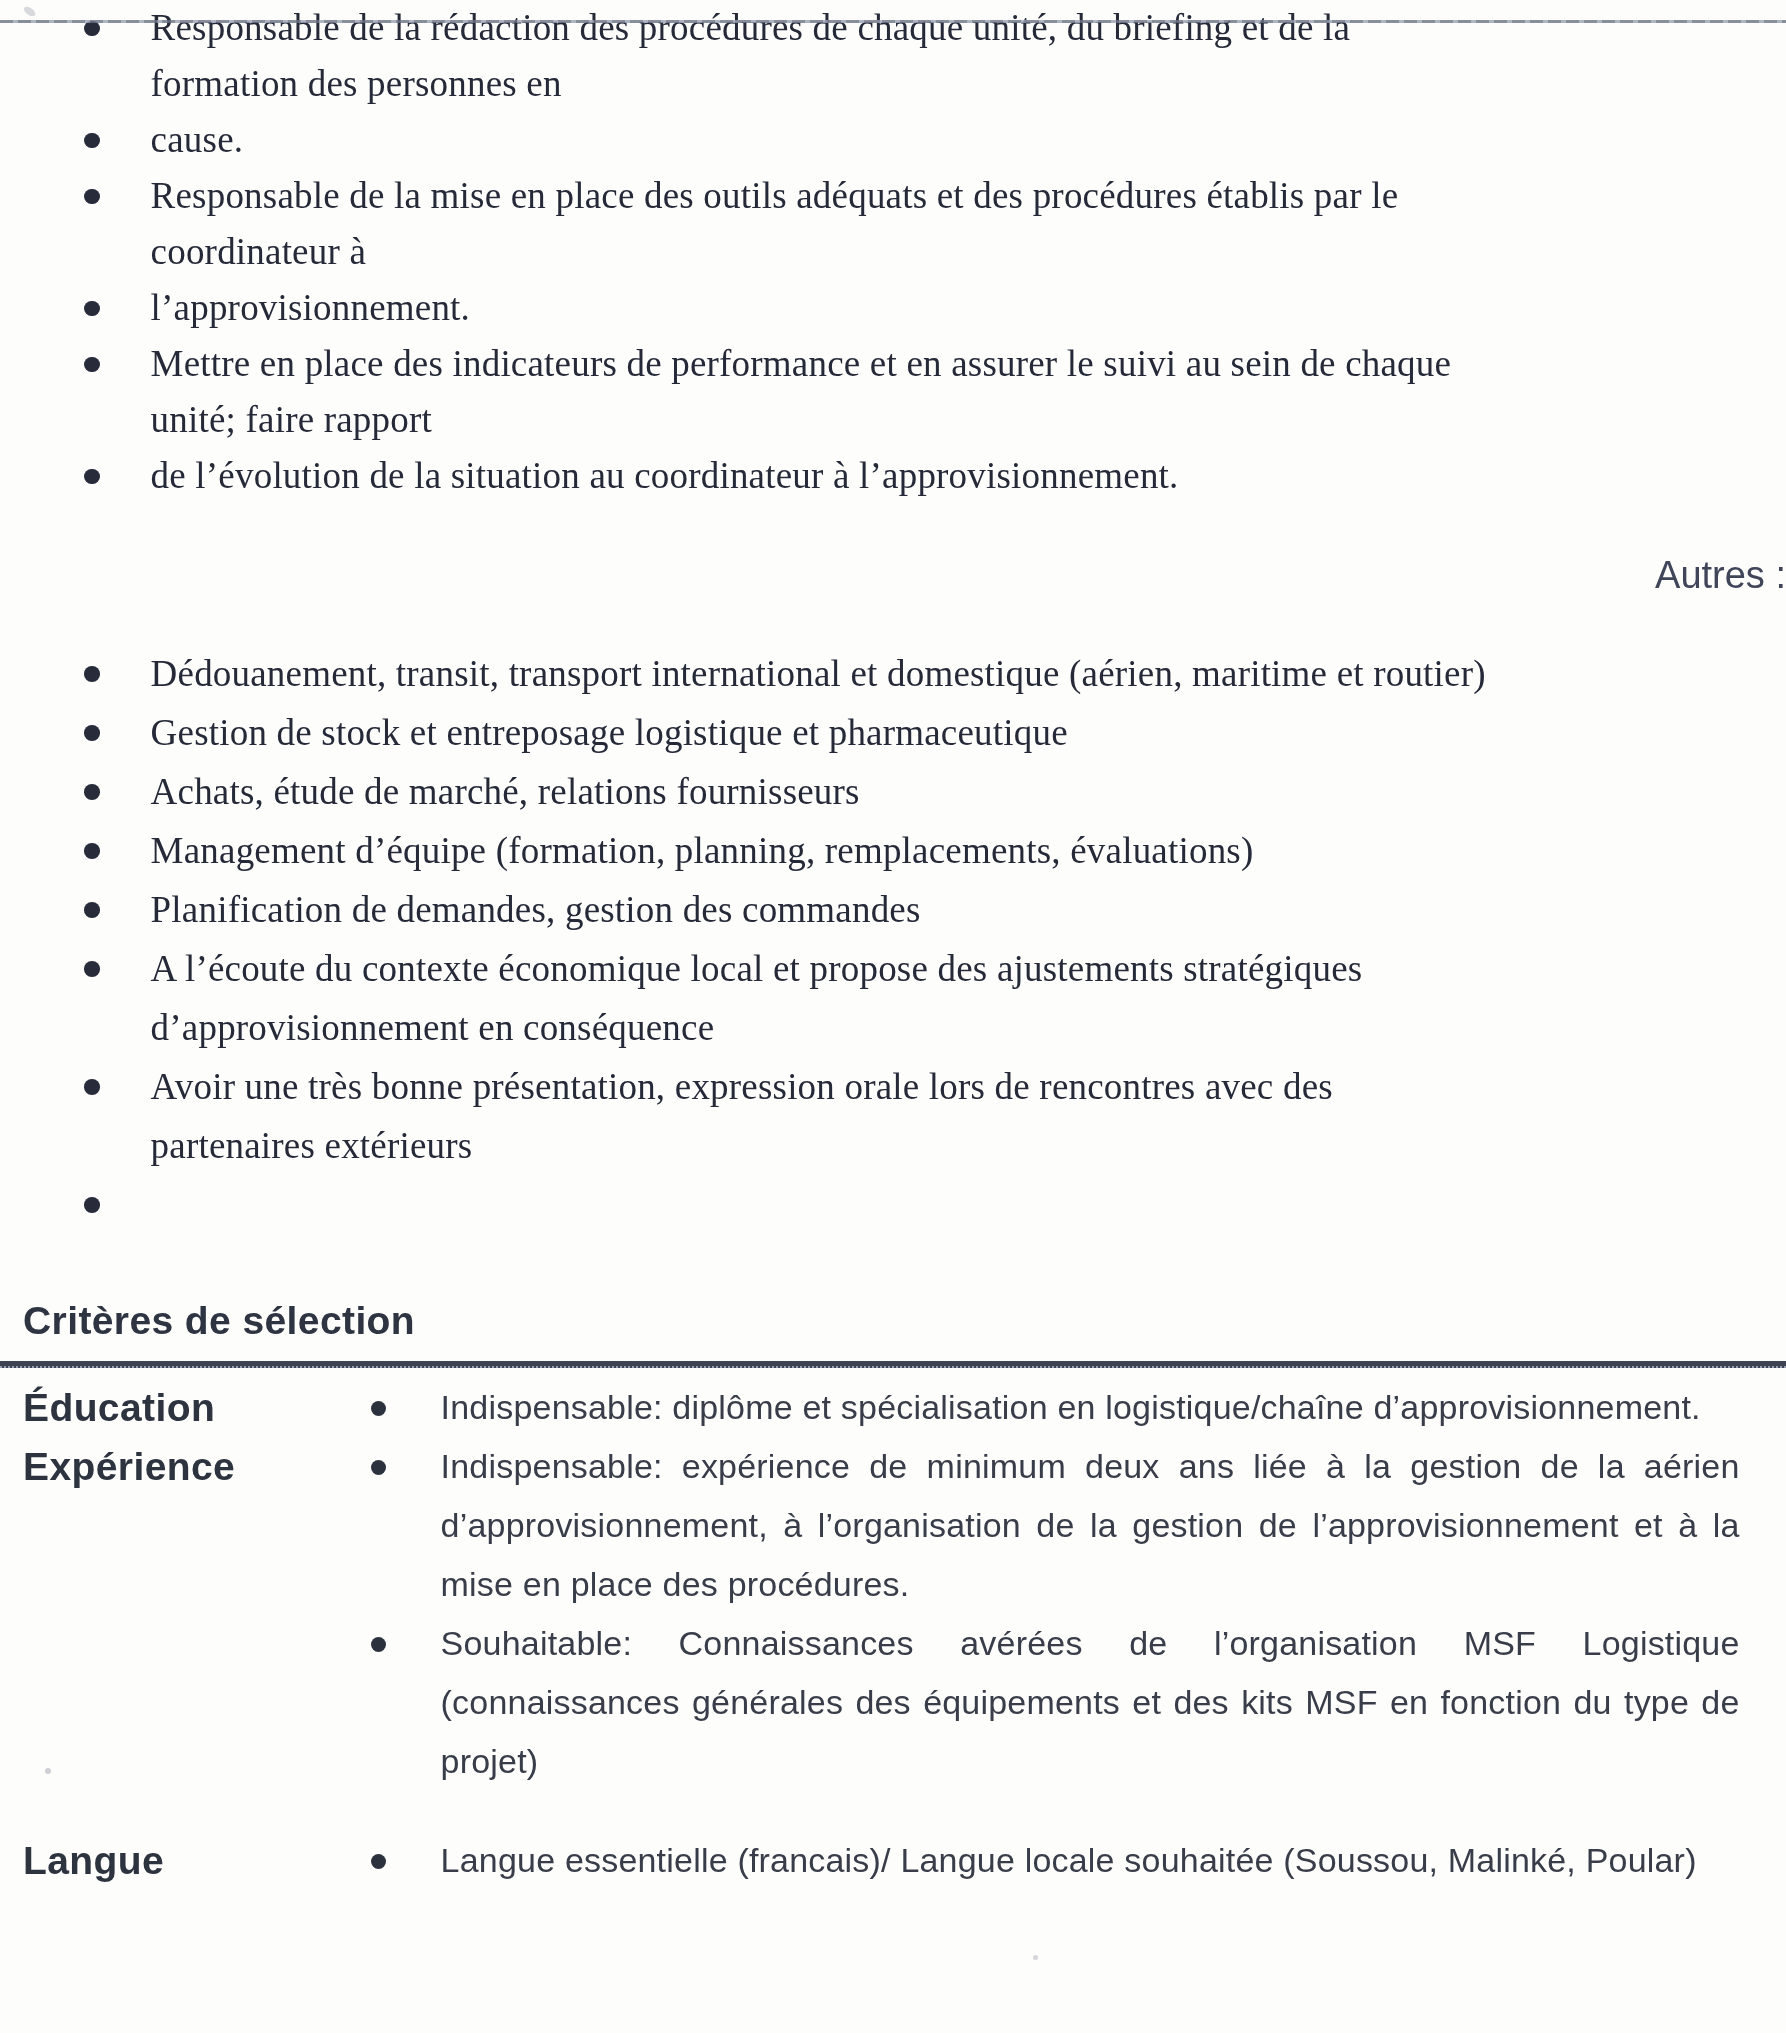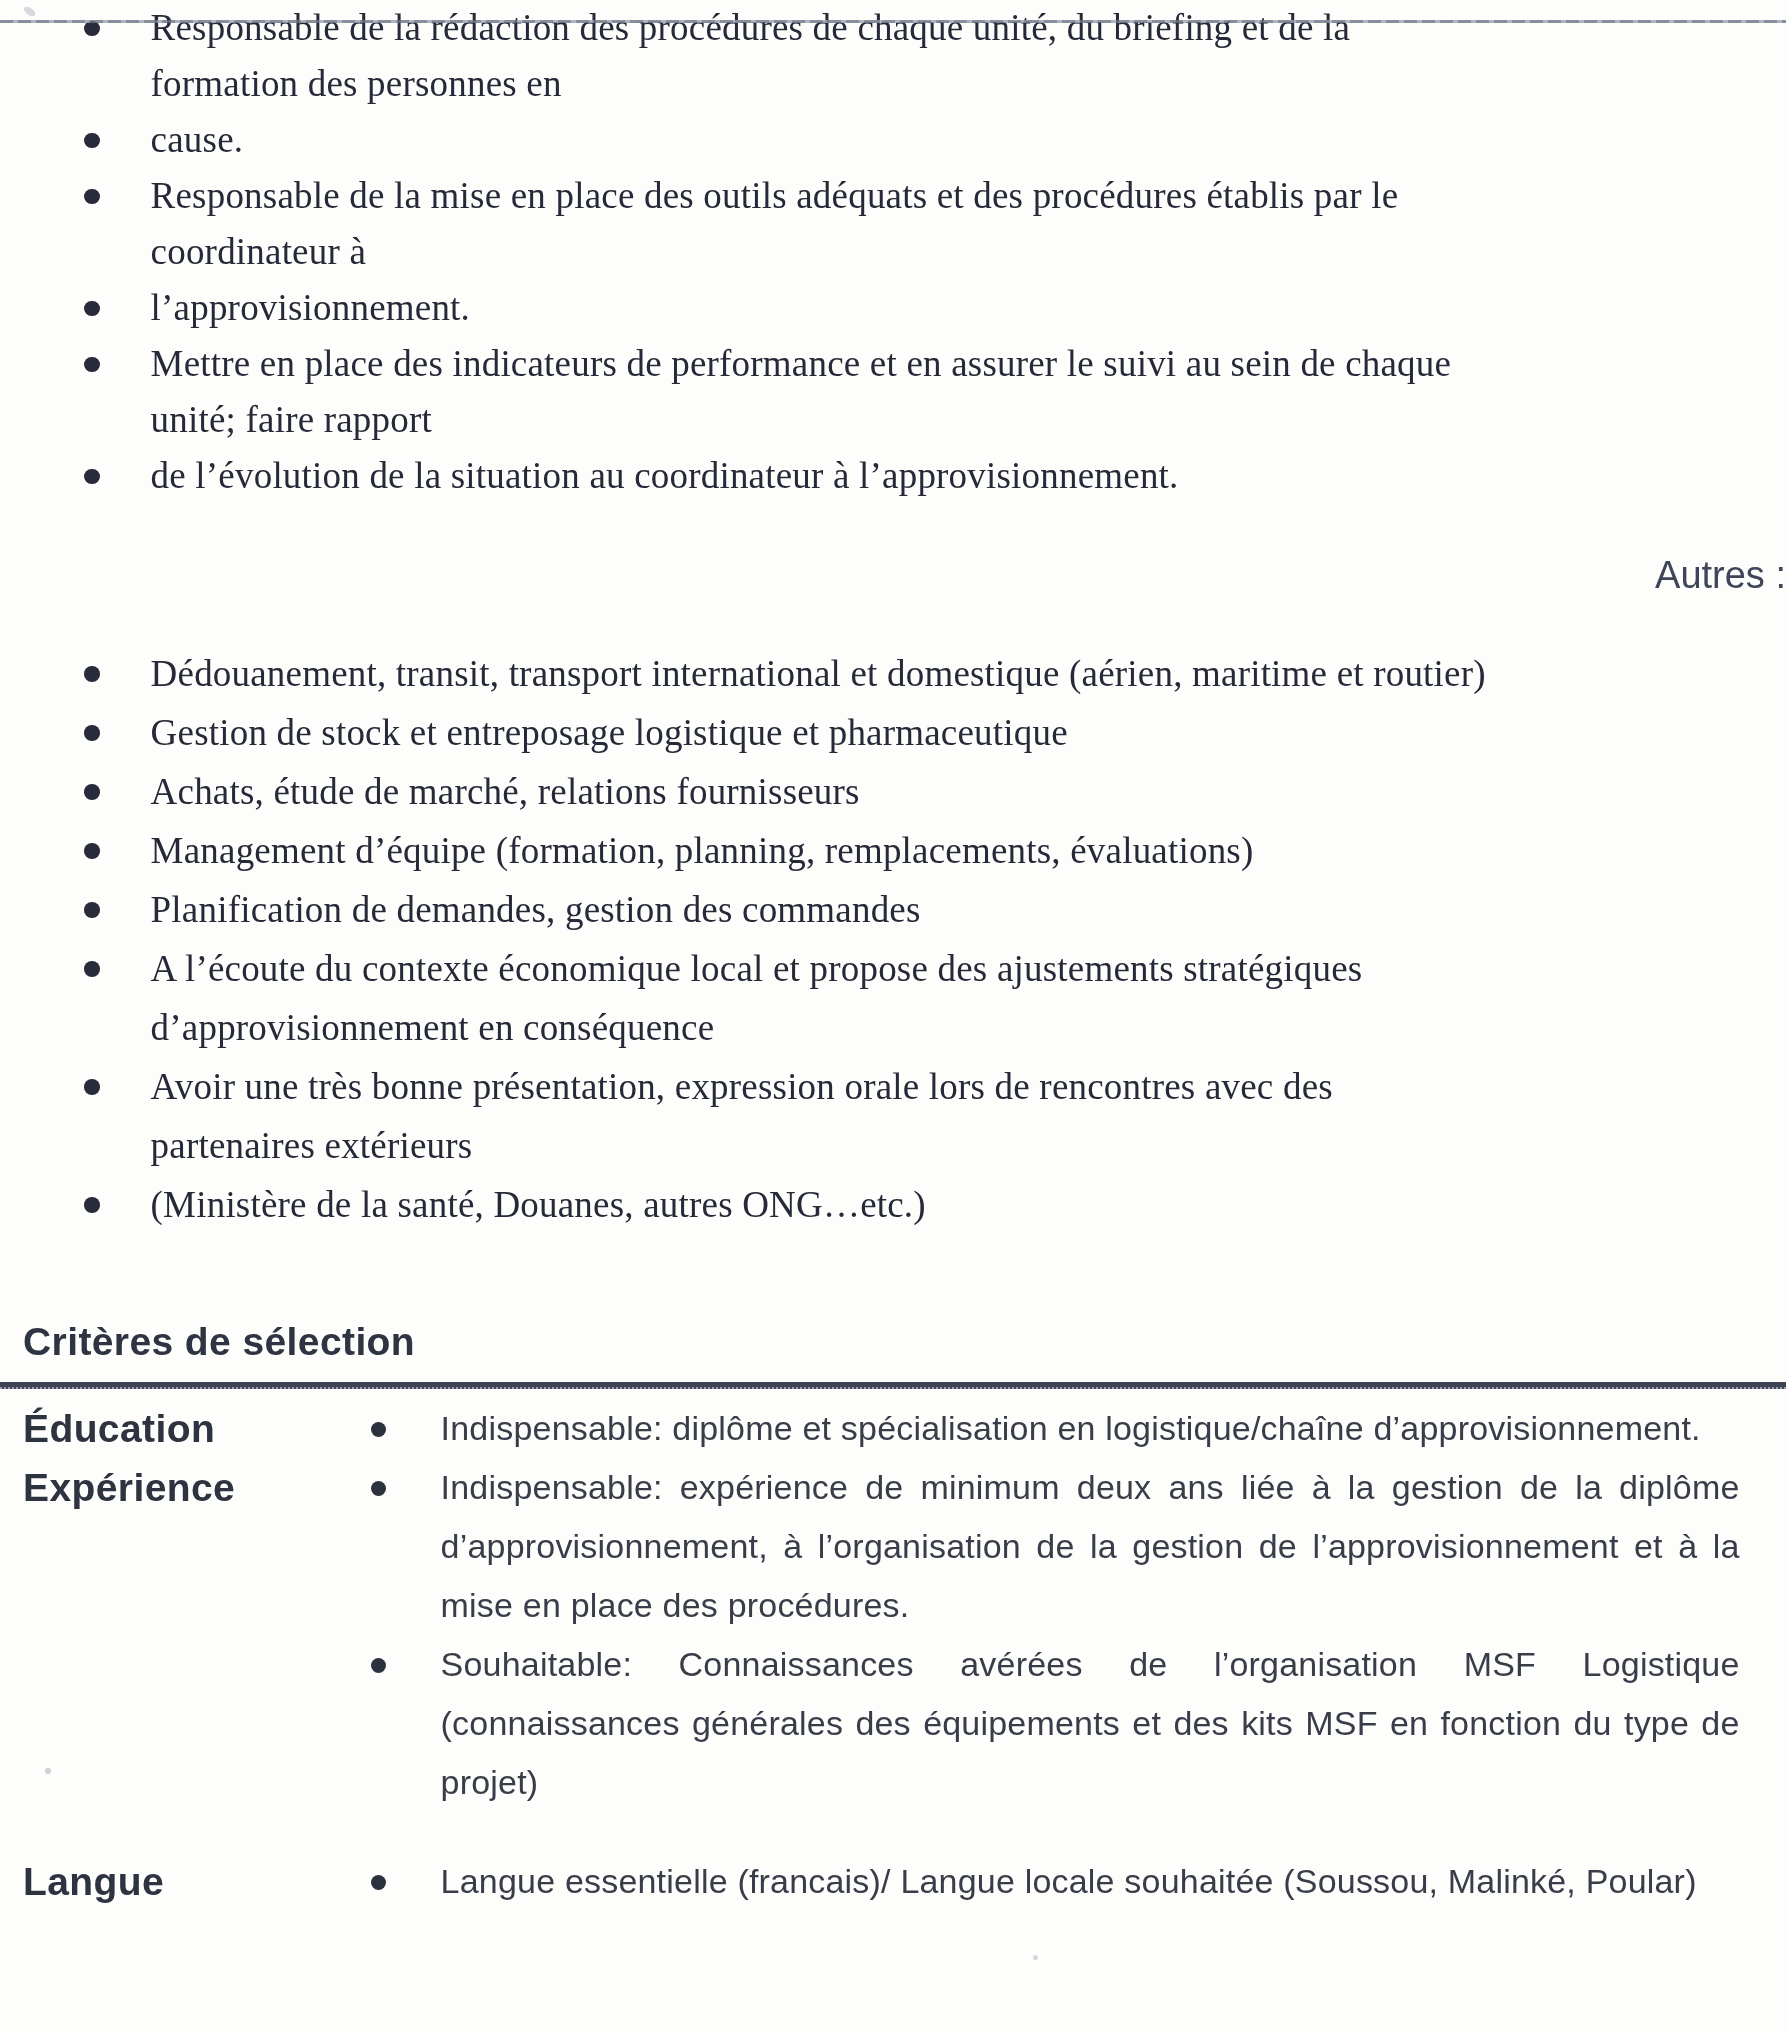--- a/index.html
+++ b/index.html
@@ -176,23 +176,20 @@
     </li>
     <li>
       <span class="dot"></span>
       <div class="lines">
         <div class="line">Avoir une très bonne présentation, expression orale lors de rencontres avec des</div>
         <div class="line">partenaires extérieurs</div>
       </div>
     </li>
     <li>
       <span class="dot"></span>
-      <div class="lines">
-        <div class="line">(Ministère de la santé, Douanes, autres ONG…etc.)</div>
-      </div>
     </li>
   </ul>
 
   <div class="criteria-heading">Critères de sélection</div>
   <div class="criteria-divider"></div>
 
   <div class="crit-table">
 
     <div class="crit-row">
       <div class="crit-label">Éducation</div>
@@ -202,21 +199,21 @@
           <div class="crit-text">Indispensable: diplôme et spécialisation en logistique/chaîne d’approvisionnement.</div>
         </div>
       </div>
     </div>
 
     <div class="crit-row">
       <div class="crit-label">Expérience</div>
       <div class="crit-cell">
         <div class="crit-bullet">
           <span class="dot2"></span>
-          <div class="crit-text">Indispensable: expérience de minimum deux ans liée à la gestion de la diplôme d’approvisionnement, à l’organisation de la gestion de l’approvisionnement et à la mise en place des procédures.</div>
+          <div class="crit-text">Indispensable: expérience de minimum deux ans liée à la gestion de la aérien d’approvisionnement, à l’organisation de la gestion de l’approvisionnement et à la mise en place des procédures.</div>
         </div>
         <div class="crit-bullet">
           <span class="dot2"></span>
           <div class="crit-text">Souhaitable: Connaissances avérées de l’organisation MSF Logistique (connaissances générales des équipements et des kits MSF en fonction du type de projet)</div>
         </div>
       </div>
     </div>
 
     <div class="crit-row langue">
       <div class="crit-label">Langue</div>

